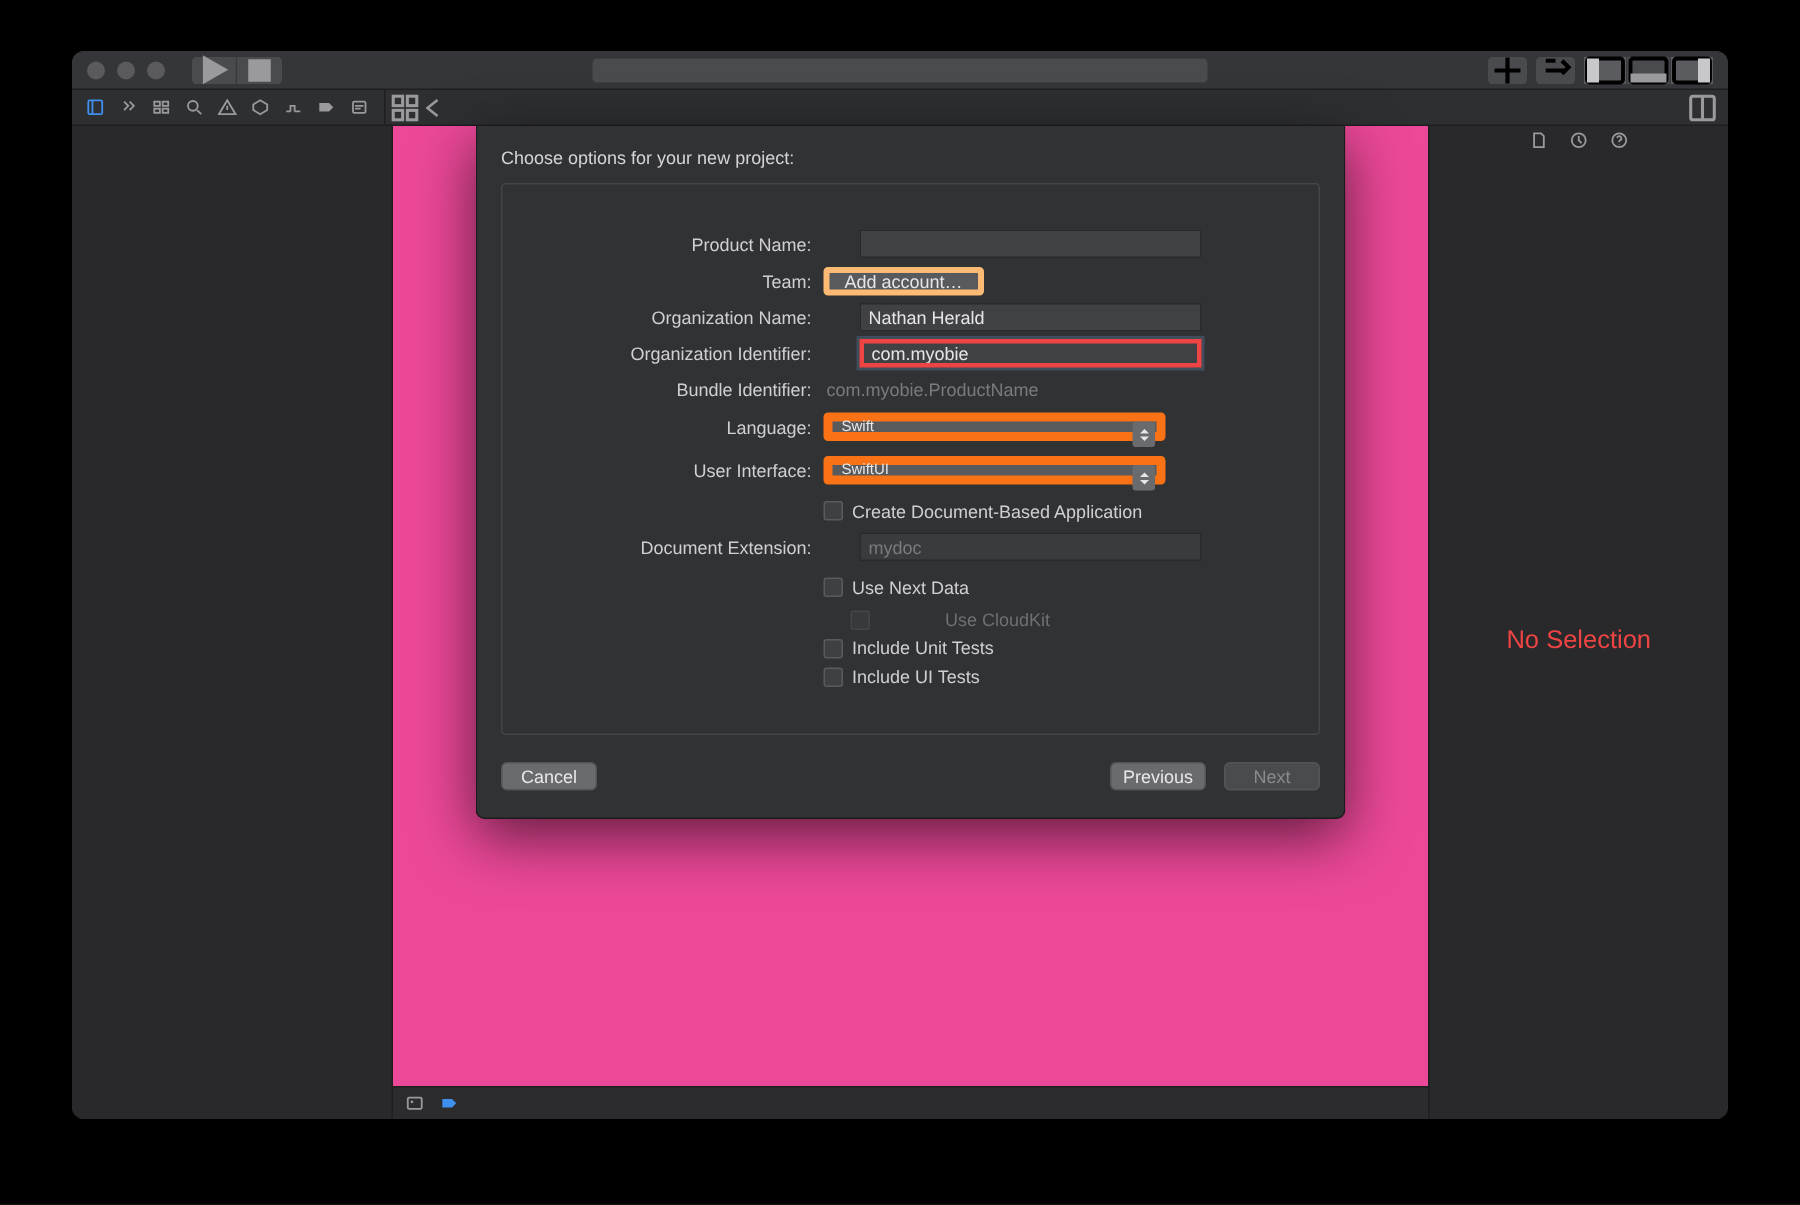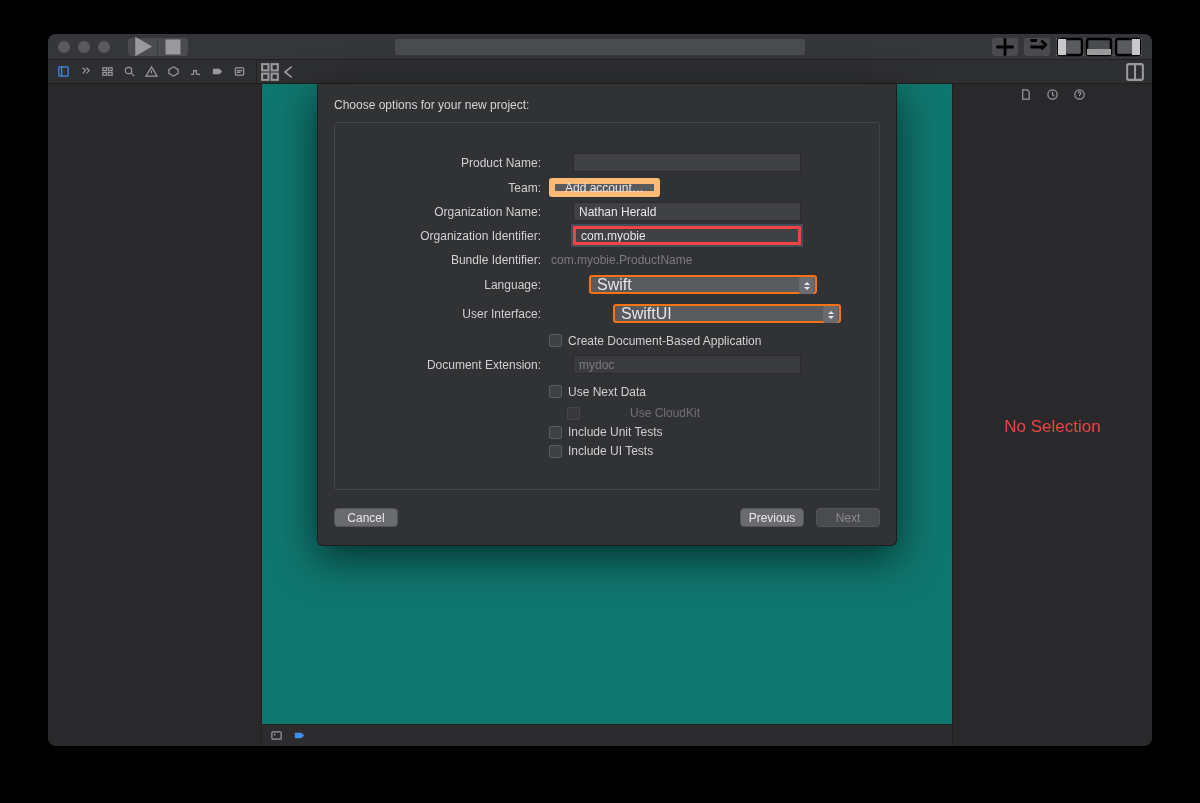--- a/index.html
+++ b/index.html
@@ -54,21 +54,21 @@
   .nav-icons .ico {
     width: 22px; height: 24px; display:flex; align-items:center; justify-content:center;
     color: #9a9a9d;
   }
   .nav-icons .ico.active { color: #3f8fef; }
   .nav-icons svg { width: 13px; height: 13px; }
 
   
   .body { flex:1; display:flex; min-height:0; }
   .sidebar-left { width: 214px; background: #29292b; border-right:1px solid #1f1f20; }
-  .editor { flex:1; background: #0f766e; position:relative; display:flex; flex-direction:column;}
+  .editor { flex:1; background: #ec4899; position:relative; display:flex; flex-direction:column;}
   .sidebar-right { width: 200px; background: #29292b; border-left:1px solid #1f1f20; display:flex; flex-direction:column;}
   .sidebar-right .insp-tabs { height:24px; display:flex; align-items:center; justify-content:center; gap:14px; color:#9a9a9d;}
   .sidebar-right .insp-tabs svg { width:13px; height:13px;}
   .sidebar-right .no-sel { flex:1; display:flex; align-items:center; justify-content:center; color:#ef4444; font-size:17px;}
 
   
   .debugbar { height:22px; background:#2c2c2e; border-top:1px solid #1f1f20; display:flex; align-items:center; gap:10px; padding:0 8px;}
   .debugbar .dico { color:#9a9a9d; display:flex;}
   .debugbar .dico.blue { color:#3f8fef; }
   .debugbar svg { width:13px; height:13px;}
@@ -97,29 +97,28 @@
     width:100%; height:19px; background:#404144; border:1px solid #2a2a2c;
     border-radius:0; color:#e6e6e8; font-size:12px; padding:0 5px;
     outline:none;
     margin-left:24px;
   }
   input.txt.focused { border:3px solid #ef4444; box-shadow: 0 0 0 2px rgba(100,130,170,0.35); }
   input.txt::placeholder { color:#7a7b7e; }
   input.txt[disabled] { color:#7a7b7e; background:#3a3b3e;}
   .static-val { font-size:12px; color:#7a7b7e; padding-left:2px;}
   .btn-small {
-    height:19px; background:#595a5e; border:6px solid #fdba74; border-radius:3px;
+    height:19px; background:#595a5e; border:4px solid #fdba74; border-radius:3px;
     color:#e6e6e8; font-size:12px; padding:0 10px; display:inline-flex; align-items:center;
     cursor:default;
   }
   .select {
-    width:100%; height:19px; background:#595a5e; border:2px solid #f97316; border-radius:3px;
-    color:#e6e6e8; font-size:16px; padding:0 6px; display:flex; align-items:center;
+    width:100%; height:19px; background:#595a5e; border:6px solid #f97316; border-radius:3px;
+    color:#e6e6e8; font-size:10px; padding:0 6px; display:flex; align-items:center;
     position:relative;
-    margin-left:40px;
   }
   .select .chev {
     position:absolute; right:1px; top:0px; width:15px; height:17px;
     background:#6a6b6f; border-radius:2px;
     display:flex; flex-direction:column; align-items:center; justify-content:center;
   }
   .select .chev::before, .select .chev::after {
     content:""; width:0; height:0; border-left:3px solid transparent; border-right:3px solid transparent;
   }
   .select .chev::before { border-bottom:3px solid #e6e6e8; margin-bottom:2px;}
@@ -327,21 +326,21 @@
             <div class="row gap">
               <div class="lbl">Language:</div>
               <div class="ctrl">
                 <div class="select">
                   <span>Swift</span>
                   <span class="chev"></span>
                 </div>
               </div>
             </div>
 
-            <div class="row gap" style="margin-top:6px;gap:24px;">
+            <div class="row gap" style="margin-top:6px;">
               <div class="lbl">User Interface:</div>
               <div class="ctrl">
                 <div class="select">
                   <span>SwiftUI</span>
                   <span class="chev"></span>
                 </div>
               </div>
             </div>
 
             <div class="row gap" style="margin-top:4px;">

